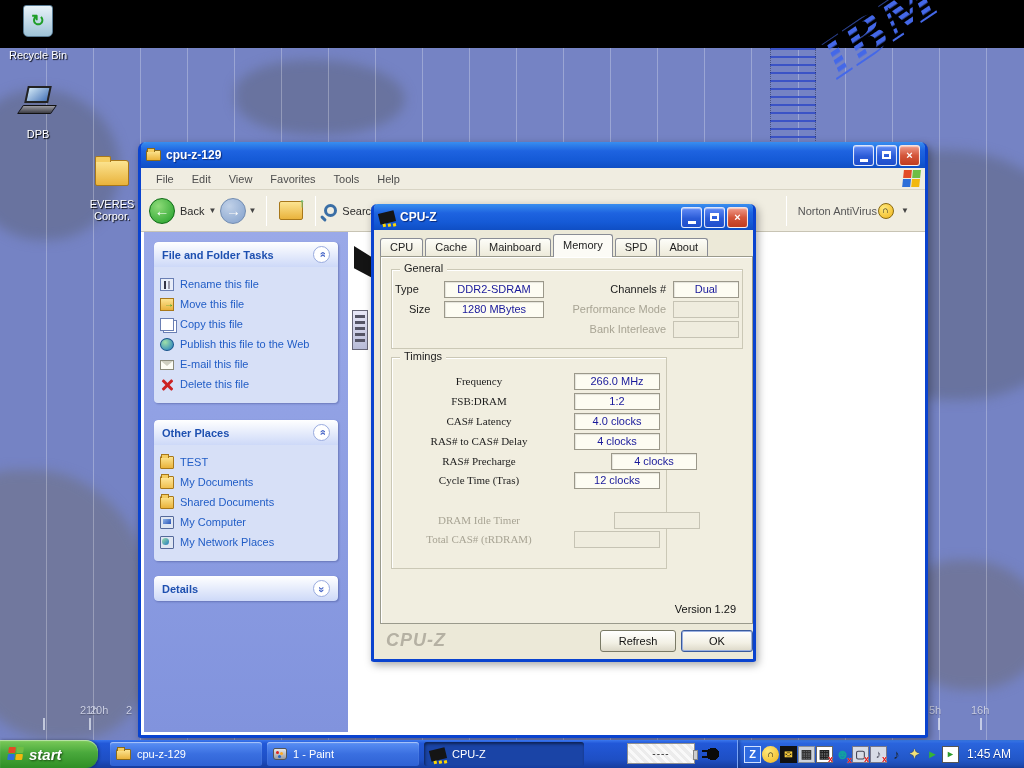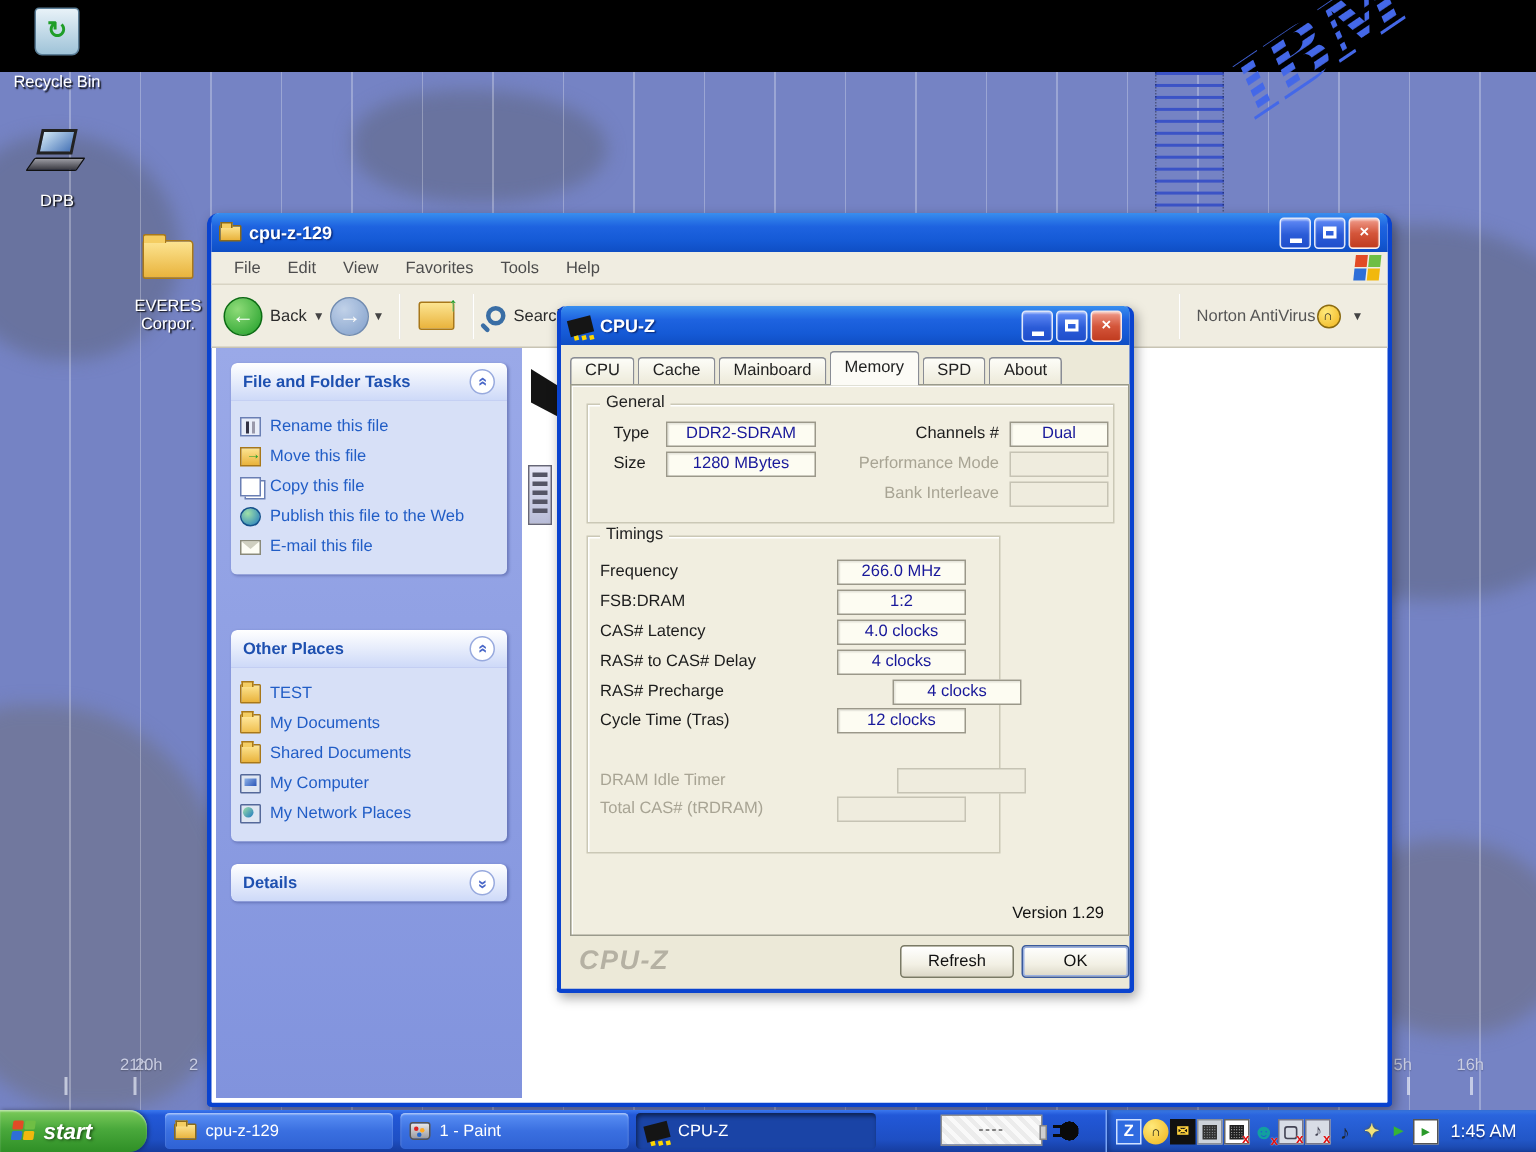--- a/index.html
+++ b/index.html
@@ -110,21 +110,21 @@
   #tabpage { position:absolute; left:6px; top:52px; width:373px; height:368px; background:#f1eee0; border:1px solid #9a9a8c;
              box-shadow:inset 1px 1px 0 #fff; z-index:1; }
   .grp { position:absolute; border:1px solid #cbc8b6; box-shadow:inset 1px 1px 0 #fff; }
   .grp .leg { position:absolute; left:8px; top:-8px; background:#f1eee0; padding:0 4px; color:#222; }
   .flabel { position:absolute; color:#1c1c1c; }
   .flabel.dis, .tlabel.dis { color:#a8a494; }
   .vbox { position:absolute; height:17px; line-height:15px; text-align:center; color:#18189a; background:#fdfcf2;
           border:1px solid #9b988a; box-shadow:inset 1px 1px 1px rgba(0,0,0,.1); }
   .vbox.dis { background:#efecde; border-color:#c6c3b4; box-shadow:none; }
   .trow { position:absolute; left:8px; display:flex; align-items:center; height:18px; }
-  .tlabel { width:158px; text-align:left; margin-right:0; color:#1c1c1c; }
+  .tlabel { width:158px; text-align:center; margin-right:16px; color:#1c1c1c;font-family:Liberation Serif, serif; }
   .tbox { width:86px; height:17px; line-height:15px; text-align:center; color:#18189a; background:#fdfcf2;
           border:1px solid #9b988a; box-shadow:inset 1px 1px 1px rgba(0,0,0,.1); }
   .trow.dis .tbox { background:#efecde; border-color:#c6c3b4; box-shadow:none; }
   #cpuz-version { position:absolute; top:399px; left:252px; width:110px; text-align:right; color:#111; z-index:2; }
   #cpuz-mark { position:absolute; left:12px; top:426px; font-size:18px; font-weight:bold; font-style:italic; color:#b5b1a3; letter-spacing:1px; }
   .xpbtn { position:absolute; height:22px; background:linear-gradient(#ffffff,#f2f0e4 60%,#dcd8c8); border:1px solid #7a7a66;
            border-radius:3px; font-size:11px; color:#111; text-align:center; line-height:20px; cursor:pointer; }
   .xpbtn.default { border-color:#3a5a9c; box-shadow:0 0 0 1px #9ab0e0 inset; }
 
   
@@ -288,20 +288,24 @@
               <a>Copy this file</a>
             </li>
           <li>
               <span class="mini mi-globe"></span>
               <a>Publish this file to the Web</a>
             </li>
           <li>
               <span class="mini mi-env"></span>
               <a>E-mail this file</a>
             </li>
+          <li>
+              <span class="mini mi-x"></span>
+              <a>Delete this file</a>
+            </li>
         </ul>
       </div>
 
       <div class="sec" style="top:188px;">
         <div class="sec-h">
           <span class="ht">Other Places</span>
           <span class="chevbtn">
               <span>»</span>
             </span>
         </div>
@@ -365,21 +369,21 @@
     <span class="tab">Mainboard</span>
     <span class="tab active">Memory</span>
     <span class="tab">SPD</span>
     <span class="tab">About</span>
   </div>
 
   <div id="tabpage">
 
     <div class="grp" style="left:10px; top:12px; width:352px; height:80px;">
       <span class="leg">General</span>
-      <span class="flabel" style="left:17px; top:13px;">Type</span>
+      <span class="flabel" style="left:3px; top:13px;">Type</span>
       <span class="vbox" style="left:52px; top:11px; width:100px;">DDR2-SDRAM</span>
       <span class="flabel" style="left:180px; top:13px; width:94px; text-align:right;">Channels #</span>
       <span class="vbox" style="left:281px; top:11px; width:66px;">Dual</span>
       <span class="flabel" style="left:17px; top:33px;">Size</span>
       <span class="vbox" style="left:52px; top:31px; width:100px;">1280 MBytes</span>
       <span class="flabel dis" style="left:180px; top:33px; width:94px; text-align:right;">Performance Mode</span>
       <span class="vbox dis" style="left:281px; top:31px; width:66px;"></span>
       <span class="flabel dis" style="left:180px; top:53px; width:94px; text-align:right;">Bank Interleave</span>
       <span class="vbox dis" style="left:281px; top:51px; width:66px;"></span>
     </div>

